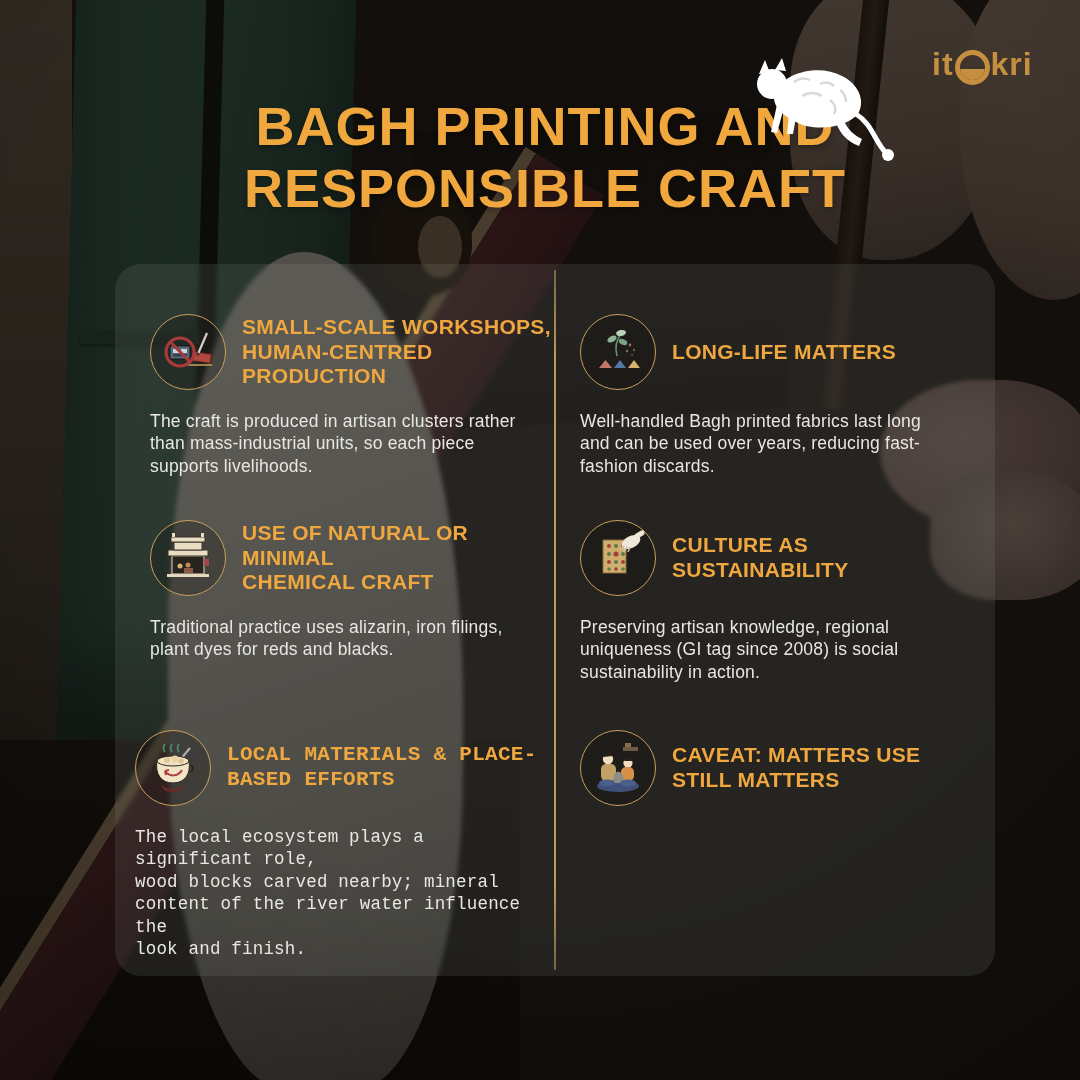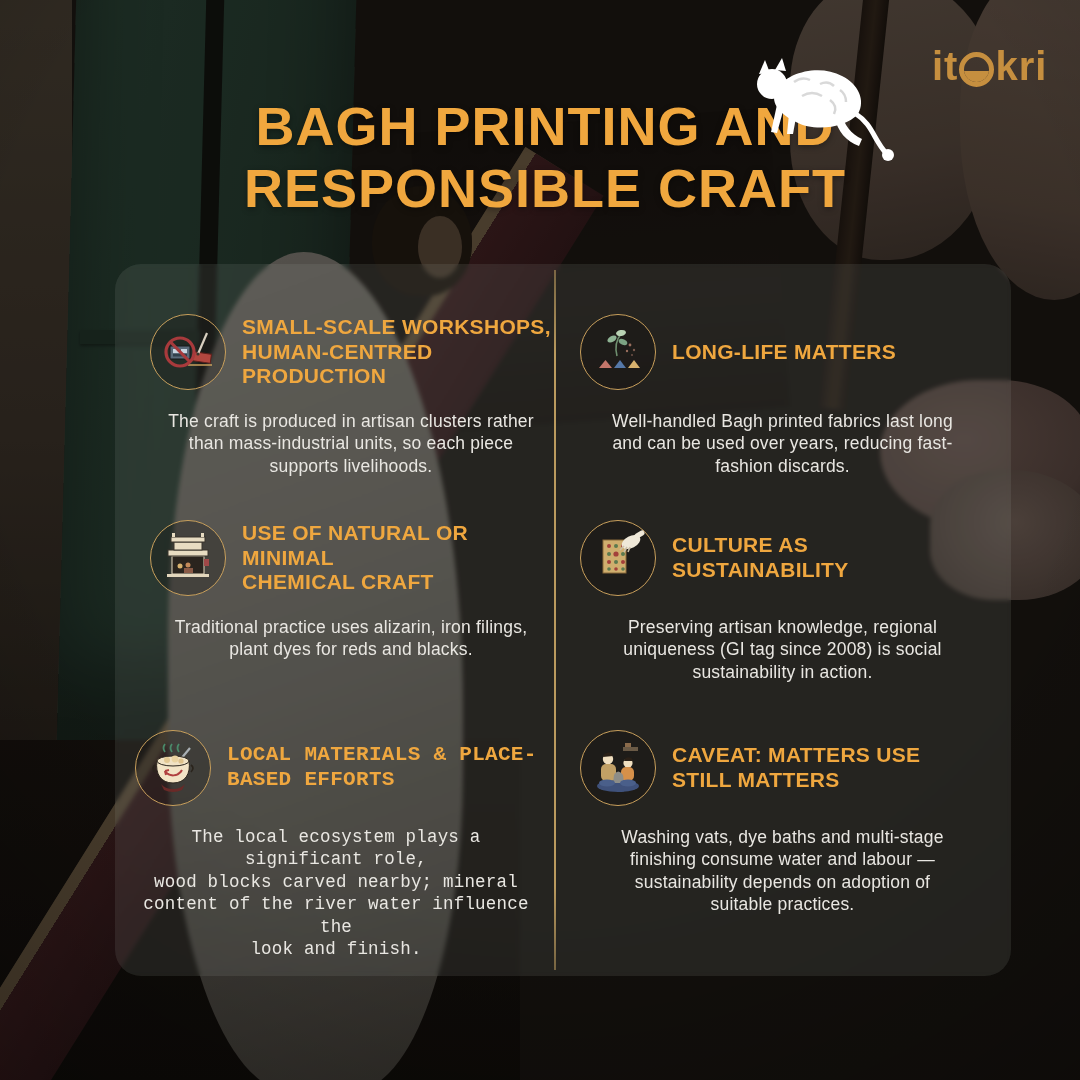--- a/index.html
+++ b/index.html
@@ -44,46 +44,46 @@
   .t-fabric{flex:1;height:100%;background-color:#242020;
     background-image:
       repeating-linear-gradient(0deg,rgba(196,186,174,.11) 0 2px,transparent 2px 52px),
       repeating-linear-gradient(90deg,rgba(196,186,174,.11) 0 2px,transparent 2px 52px),
       repeating-linear-gradient(45deg,rgba(130,100,88,.07) 0 11px,transparent 11px 26px);}
   .dim{left:0;top:0;width:1080px;height:1080px;background:rgba(12,10,8,.52);}
   .vignette{left:0;top:0;width:1080px;height:1080px;
     background:radial-gradient(120% 120% at 50% 32%,transparent 42%,rgba(0,0,0,.5) 100%);}
   
   .brand{position:absolute;left:932px;top:44px;display:flex;align-items:center;z-index:12;
-    color:#c68f3f;font-weight:700;font-size:40px;letter-spacing:1px;}
+    color:#c68f3f;font-weight:700;font-size:32px;letter-spacing:1px;}
   .o-glyph{width:25px;height:25px;border:5px solid #c68f3f;border-radius:50%;margin:6px 1px 0;position:relative;overflow:hidden;}
   .o-glyph i{position:absolute;left:0;bottom:0;width:100%;height:46%;background:#c68f3f;}
   .title{position:absolute;left:0;top:96px;width:1090px;z-index:10;text-align:center;
     color:#f0a73e;font-size:54px;font-weight:700;letter-spacing:1px;line-height:1.14;
     white-space:pre-line;text-shadow:0 2px 6px rgba(0,0,0,.35);}
   .tiger{position:absolute;left:742px;top:48px;z-index:11;}
   
   .panel{position:absolute;left:115px;top:264px;width:880px;height:712px;z-index:10;
-    border-radius:26px;background:rgba(168,180,172,.13);backdrop-filter:blur(2px);padding-left:16px;}
+    border-radius:26px;background:rgba(168,180,172,.13);backdrop-filter:blur(2px);}
   .divider{position:absolute;left:439px;top:6px;width:2px;height:700px;
     background:linear-gradient(180deg,rgba(186,154,94,.55),#ba9a5e 12%,#ba9a5e 88%,rgba(186,154,94,.55));}
   .card{position:absolute;}
   .c1{left:35px;top:50px;width:402px;}
   .c2{left:465px;top:50px;width:405px;}
   .c3{left:35px;top:256px;width:402px;}
   .c4{left:465px;top:256px;width:405px;}
   .c5{left:20px;top:466px;width:402px;font-family:Liberation Mono, monospace;}
   .c6{left:465px;top:466px;width:405px;}
   .card-head{display:flex;align-items:center;gap:16px;min-height:76px;}
   .icon-circle{width:74px;height:74px;flex:none;border:1.6px solid #c9a05c;border-radius:50%;
     display:flex;align-items:center;justify-content:center;background:rgba(10,8,6,.25);}
   .card h3{margin:0;color:#efa73f;font-size:21px;font-weight:700;line-height:1.18;
     letter-spacing:.3px;white-space:pre-line;}
   .card p{margin:20px 0 0;color:#e9e7e2;font-size:17.5px;line-height:1.28;
-    letter-spacing:.2px;white-space:pre-line;text-align:center;}
+    letter-spacing:.2px;white-space:pre-line;}
 </style>
 </head>
 <body>
 
 <div class="canvas">
 
   <div class="bg">
     <div class="wall-left"></div>
     <div class="door"></div>
     <div class="door-gap"></div>
@@ -279,19 +279,15 @@
             <path d="M34 21 a4.6 4.6 0 0 1 9 0 l-9 0" fill="#2a2017"></path>
             <rect x="31" y="27" width="13" height="14" rx="5" fill="#d6904a"></rect>
             <path d="M24 35 Q28 28 33 35 L34 43 L23 43 Z" fill="#8d8d88"></path>
             <ellipse cx="17" cy="43" rx="8" ry="3.4" fill="#4a5f8a"></ellipse>
             <ellipse cx="38" cy="43" rx="8" ry="3.4" fill="#4a5f8a"></ellipse>
           </svg>
         </span>
         <h3>CAVEAT: MATTERS USE
 STILL MATTERS</h3>
       </div>
-      <p>Washing vats, dye baths and multi-stage
-finishing consume water and labour —
-sustainability depends on adoption of
-suitable practices.</p>
     </div>
   </div>
 </div>
 
 </body></html>

